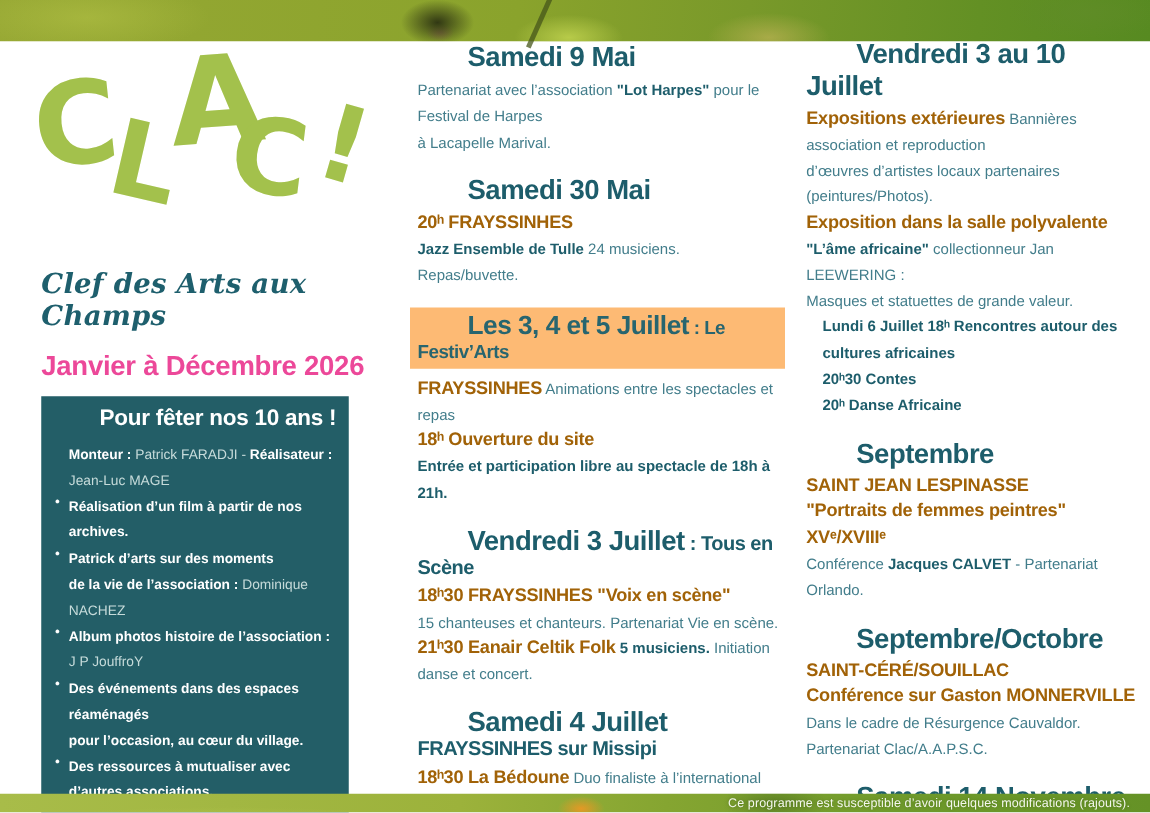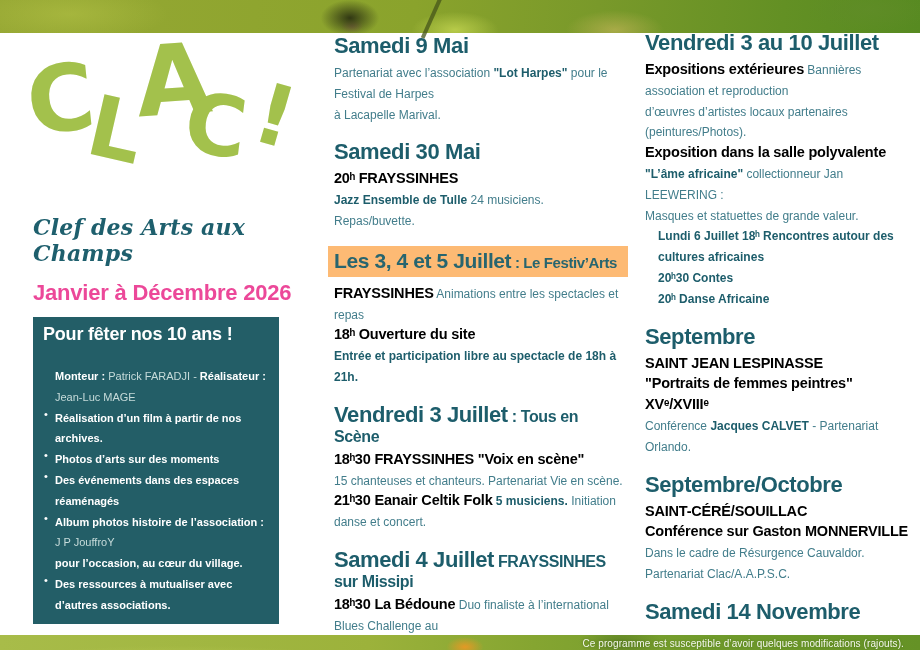--- a/index.html
+++ b/index.html
@@ -43,40 +43,40 @@
   .logo .l2{left:56px; top:44px; font-size:84px;transform:rotate(13deg);}
   .logo .l3{left:103px;top:-12px;font-size:97px;transform:rotate(-4deg);}
   .logo .l4{left:152px;top:40px; font-size:84px;transform:rotate(7deg);}
   .logo .l5{left:223px;top:30px; font-size:84px;transform:rotate(16deg);}
   .tagline{font-family:"DejaVu Serif",serif;font-style:italic;font-weight:bold;
       font-size:22px;color:#1e5f6d;margin:2px 0 0 0;letter-spacing:.2px;}
   .period{font-size:22px;font-weight:bold;color:#ec4899;margin:14px 0 0 0;letter-spacing:-.2px;}
 
   
   .infobox{background:#235e67;width:226px;margin-top:11px;padding:7px 10px 9px 10px;}
-  .infobox-title{text-align:left;color:#ffffff;font-weight:bold;font-size:18px;
-      letter-spacing:-.2px;margin-bottom:20px;}
+  .infobox-title{text-align:right;color:#ffffff;font-weight:bold;font-size:18px;
+      letter-spacing:-.2px;margin-bottom:8px;}
 
   
   .line{line-height:1.3;}
   .line.bullet{padding-left:12px;position:relative;}
   .line.bullet::before{content:"\2022";position:absolute;left:1px;color:#fff;font-size:11px;}
   .line.cont{padding-left:12px;}
   .line.indent{padding-left:13px;}
 
-  .sg.b  {font-weight:bold;color:#000000;font-size:14.5px;letter-spacing:-.2px;}
+  .sg.b  {font-weight:bold;color:#a16207;font-size:14.5px;letter-spacing:-.2px;}
   .sg.sb {font-weight:bold;color:#1d5d6b;font-size:12px;}
   .sg.r  {font-weight:normal;color:#427d8b;font-size:12px;}
   .sg.wb {font-weight:bold;color:#ffffff;font-size:11px;}
   .sg.wr {font-weight:normal;color:#c6dbda;font-size:11px;}
 
   
   .event{margin-bottom:15px;}
   .ev-title{font-weight:bold;color:#1d5d6b;margin-bottom:3px;letter-spacing:-.4px;}
-  .t-main{font-size:22px;}
+  .t-main{font-size:22px;margin-left:40px;}
   .t-suf{font-size:16px;}
   .ev-hl{background:#fdba74;padding:3px 8px 4px 6px;margin-left:-6px;margin-right:-2px;
       margin-bottom:6px;color:#27656f;}
   .ev-hl .t-main{font-size:21px;}
   .ev-hl .t-suf{font-size:15px;}
 </style>
 </head>
 <body>
 
 <div class="page">
@@ -91,23 +91,24 @@
       <span class="ltr l4">C</span>
       <span class="ltr l5">!</span>
     </div>
     <div class="tagline">Clef des Arts aux Champs</div>
     <h1 class="period">Janvier à Décembre 2026</h1>
     <div class="infobox">
       <div class="infobox-title">Pour fêter nos 10 ans !</div>
       <div class="infobox-body">
           <div class="line cont"><span class="sg wb">Monteur : </span><span class="sg wr">Patrick FARADJI - </span><span class="sg wb">Réalisateur : </span><span class="sg wr">Jean-Luc MAGE</span></div>
           <div class="line bullet"><span class="sg wb">Réalisation d’un film à partir de nos archives.</span></div>
-          <div class="line bullet"><span class="sg wb">Photos d’arts sur des moments</span></div>
+          <div class="line bullet"><span class="sg wb">Patrick d’arts sur des moments</span></div>
+          <div class="line cont"><span class="sg wb">de la vie de l’association : </span><span class="sg wr">Dominique NACHEZ</span></div>
+          <div class="line bullet"><span class="sg wb">Album photos histoire de l’association : </span><span class="sg wr">J P JouffroY</span></div>
           <div class="line bullet"><span class="sg wb">Des événements dans des espaces réaménagés</span></div>
-          <div class="line bullet"><span class="sg wb">Album photos histoire de l’association : </span><span class="sg wr">J P JouffroY</span></div>
           <div class="line cont"><span class="sg wb">pour l’occasion, au cœur du village.</span></div>
           <div class="line bullet"><span class="sg wb">Des ressources à mutualiser avec d’autres associations.</span></div>
         </div>
     </div>
 
   </div>
 
   <div class="col col2">
     <div class="events">
         <div class="event">

